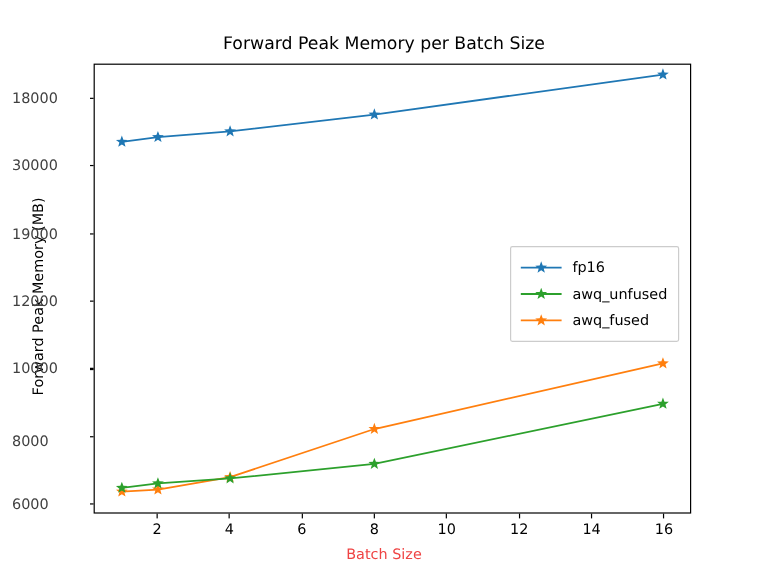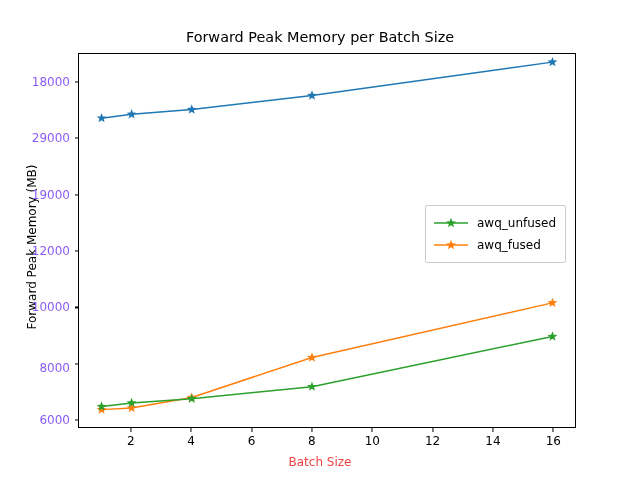--- a/index.html
+++ b/index.html
@@ -19,21 +19,21 @@
   #plot-area{
     position:absolute;left:78px;top:53px;
     width:498px;height:375px;
     border:1.1px solid #000;
     box-sizing:border-box;
     background:transparent;
   }
   #plot-svg{position:absolute;left:0;top:0;width:100%;height:100%;display:block;}
   .ytick-wrap{position:absolute;left:0;top:0;width:640px;height:480px;}
   .ytl{
-    position:absolute;text-align:right;font-size:12px;color:#8b5cf6;
+    position:absolute;font-size:12px;color:#404040;
     width:60px;transform:translateY(-50%);
   }
   .ytick-mark{
     position:absolute;width:3.5px;height:1.1px;background:#000;
     transform:translateY(-50%);
   }
   
   .xtl{
     position:absolute;text-align:center;font-size:12px;color:#000;
     width:40px;transform:translateX(-50%);
@@ -78,21 +78,21 @@
       <div class="ytl" style="left: 10px; top: 420.111px;">6000</div>
       <div class="ytick-mark" style="left: 74.5px; top: 420.111px;"></div>
       <div class="ytl" style="left: 10px; top: 368px;">8000</div>
       <div class="ytick-mark" style="left: 74.5px; top: 363.763px;"></div>
       <div class="ytl" style="left: 10px; top: 307.414px;">10000</div>
       <div class="ytick-mark" style="left: 74.5px; top: 307.414px;"></div>
       <div class="ytl" style="left: 10px; top: 251.065px;">12000</div>
       <div class="ytick-mark" style="left: 74.5px; top: 251.065px;"></div>
       <div class="ytl" style="left: 10px; top: 194.717px;">19000</div>
       <div class="ytick-mark" style="left: 74.5px; top: 194.717px;"></div>
-      <div class="ytl" style="left: 10px; top: 138.368px;">29000</div>
+      <div class="ytl" style="left: 10px; top: 138.368px;">30000</div>
       <div class="ytick-mark" style="left: 74.5px; top: 138.368px;"></div>
       <div class="ytl" style="left: 10px; top: 82.0195px;">18000</div>
       <div class="ytick-mark" style="left: 74.5px; top: 82.0195px;"></div>
       <div class="xtl" style="left: 130.818px; top: 434px;">2</div>
       <div class="xtick-mark" style="left: 130.818px; top: 428px;"></div>
       <div class="xtl" style="left: 191.182px; top: 434px;">4</div>
       <div class="xtick-mark" style="left: 191.182px; top: 428px;"></div>
       <div class="xtl" style="left: 251.545px; top: 434px;">6</div>
       <div class="xtick-mark" style="left: 251.545px; top: 428px;"></div>
       <div class="xtl" style="left: 311.909px; top: 434px;">8</div>
@@ -127,20 +127,29 @@
         <path d="M113.18,341.34L114.47,344.78L118.13,344.94L115.26,347.22L116.24,350.75L113.18,348.73L110.13,350.75L111.10,347.22L108.24,344.94L111.90,344.78Z" fill="#2ca02c" stroke="none"></path>
         <path d="M233.91,329.23L235.19,332.66L238.85,332.82L235.99,335.10L236.97,338.64L233.91,336.61L230.85,338.64L231.83,335.10L228.96,332.82L232.63,332.66Z" fill="#2ca02c" stroke="none"></path>
         <path d="M475.36,278.80L476.65,282.23L480.31,282.39L477.44,284.67L478.42,288.20L475.36,286.18L472.31,288.20L473.29,284.67L470.42,282.39L474.08,282.23Z" fill="#2ca02c" stroke="none"></path>
       </svg>
   </div>
 
   <div id="legend">
       <div class="legend-row">
         <div class="legend-sample">
           <svg width="36" height="14" viewBox="0 0 36 14">
+            <line x1="1" y1="7" x2="35" y2="7" stroke="#1f77b4" stroke-width="1.5"></line>
+            <path d="M18.00,1.80L19.28,5.23L22.95,5.39L20.08,7.67L21.06,11.21L18.00,9.18L14.94,11.21L15.92,7.67L13.05,5.39L16.72,5.23Z" fill="#1f77b4"></path>
+          </svg>
+        </div>
+        <span class="legend-label">fp16</span>
+      </div>
+      <div class="legend-row">
+        <div class="legend-sample">
+          <svg width="36" height="14" viewBox="0 0 36 14">
             <line x1="1" y1="7" x2="35" y2="7" stroke="#2ca02c" stroke-width="1.5"></line>
             <path d="M18.00,1.80L19.28,5.23L22.95,5.39L20.08,7.67L21.06,11.21L18.00,9.18L14.94,11.21L15.92,7.67L13.05,5.39L16.72,5.23Z" fill="#2ca02c"></path>
           </svg>
         </div>
         <span class="legend-label">awq_unfused</span>
       </div>
       <div class="legend-row">
         <div class="legend-sample">
           <svg width="36" height="14" viewBox="0 0 36 14">
             <line x1="1" y1="7" x2="35" y2="7" stroke="#ff7f0e" stroke-width="1.5"></line>

